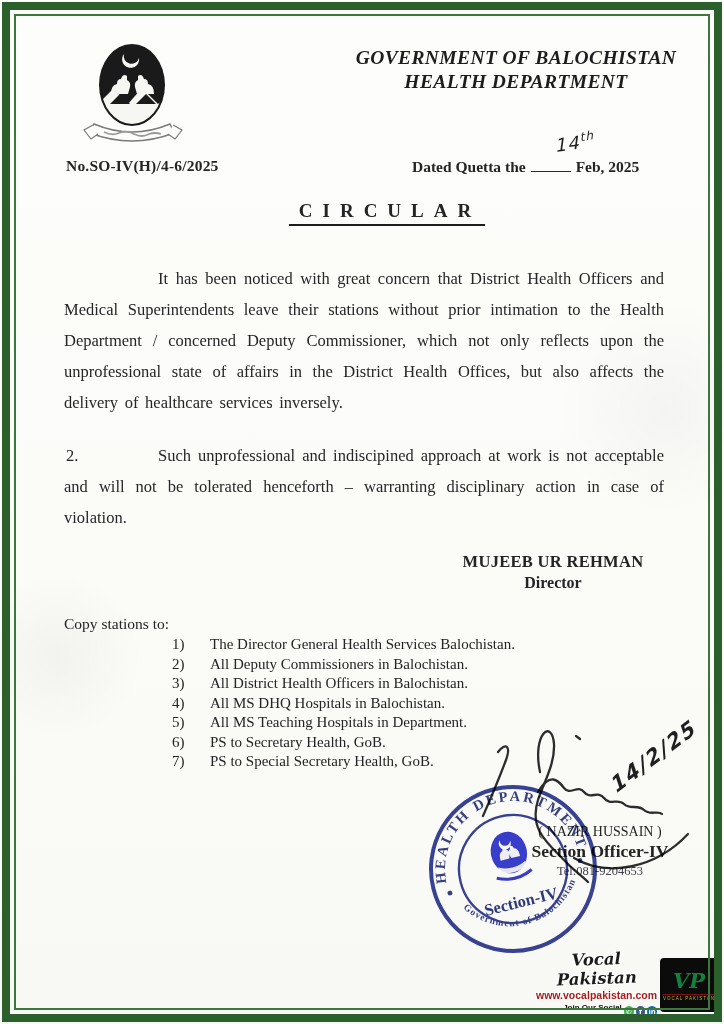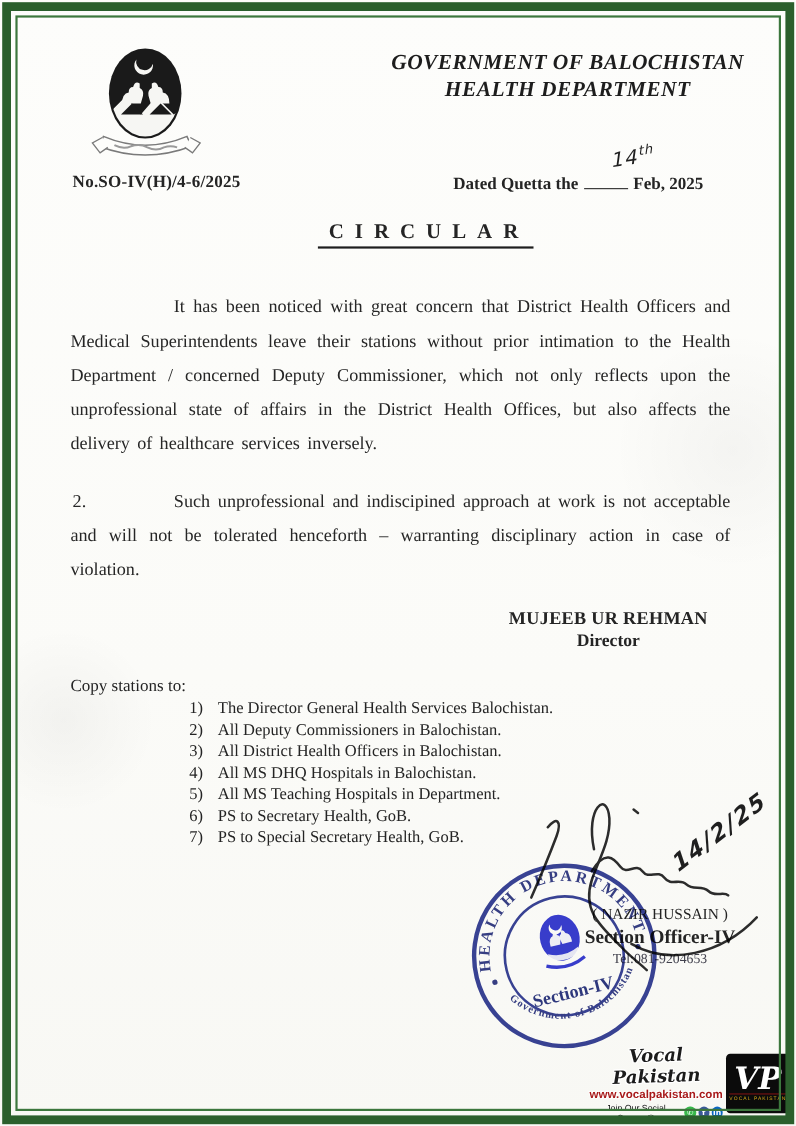--- a/index.html
+++ b/index.html
@@ -38,50 +38,50 @@
   .para-num{position:absolute;left:2px;top:0;text-indent:0;font-size:16.5px;}
 
   .signatory{left:448px;top:552px;width:210px;text-align:center;}
   .signatory .nm{font-weight:bold;font-size:16.5px;letter-spacing:.3px;}
   .signatory .ds{font-weight:bold;font-size:16px;margin-top:2px;}
 
   .copy-label{left:64px;top:615px;font-size:15.5px;}
   .copy-list{left:172px;top:635px;font-size:15px;line-height:19.5px;}
   .copy-row{white-space:nowrap;}
   .copy-num{display:inline-block;width:22px;}
-  .copy-txt{margin-left:4px;}
+  .copy-txt{margin-left:16px;}
 
   .sig-svg{left:452px;top:706px;width:256px;height:185px;z-index:7;mix-blend-mode:multiply;}
   .hw-date{left:603px;top:744px;font-size:21px;font-weight:600;transform:rotate(-37deg) skewX(-8deg);z-index:7;letter-spacing:2px;}
 
   .officer{left:486px;top:824px;width:228px;text-align:center;z-index:3;}
   .officer .nm{font-weight:normal;font-size:14px;white-space:nowrap;}
   .officer .ds{font-weight:bold;font-size:17.5px;margin-top:1px;}
   .officer .ph{font-size:12.5px;margin-top:2px;color:#41414d;}
 
   .stamp{left:424px;top:780px;width:178px;height:178px;transform:rotate(-14deg);z-index:5;mix-blend-mode:multiply;opacity:.93;}
 
   
   .wm{left:536px;top:952px;width:182px;height:66px;display:flex;align-items:center;z-index:12;}
   .wm-left{flex:1;text-align:center;}
   .wm-brand{font-family:"DejaVu Serif",serif;font-style:italic;font-weight:bold;font-size:16.5px;color:#1c1c1c;transform:rotate(-2deg);
     text-shadow:0 0 2px #fff,1px 1px 0 #fff,-1px -1px 0 #fff,1px -1px 0 #fff,-1px 1px 0 #fff;}
   .wm-url{font-family:"Liberation Sans",sans-serif;font-weight:bold;font-size:10.5px;color:#a81b1b;margin-top:1px;
     text-shadow:0 0 1px #fff,1px 1px 0 #fff,-1px -1px 0 #fff;}
   .wm-social{display:flex;align-items:center;justify-content:center;gap:2px;margin-top:2px;}
-  .wm-social-txt{font-family:"Liberation Sans",sans-serif;font-weight:normal;font-size:8px;color:#111;
-    text-shadow:0 0 1px #fff;}
+  .wm-social-txt{font-family:"Liberation Sans",sans-serif;font-weight:bold;font-size:8px;color:#111;
+    text-shadow:0 0 1px #fff;text-align:right;}
   .dot{width:11px;height:11px;border-radius:50%;color:#fff;font-family:"DejaVu Sans",sans-serif;font-size:7px;font-weight:bold;
     display:flex;align-items:center;justify-content:center;}
   .dot.wa{background:#38b84a;}
   .dot.fb{background:#3b5998;}
   .dot.li{background:#0a66c2;}
   .wm-box{width:58px;height:54px;background:#0b0b0b;border-radius:4px;margin-left:3px;
     display:flex;flex-direction:column;align-items:center;justify-content:center;}
-  .wm-vp{font-family:"DejaVu Serif",serif;font-style:italic;font-weight:bold;font-size:28px;color:#ffffff;line-height:22px;}
+  .wm-vp{font-family:"DejaVu Serif",serif;font-style:italic;font-weight:bold;font-size:21px;color:#15803d;line-height:22px;}
   .wm-cap{font-family:"Liberation Sans",sans-serif;font-size:4.5px;color:#d8a919;letter-spacing:1px;margin-top:2px;border-top:1px solid #7a1212;padding-top:1px;}
 </style>
 </head>
 <body>
 
 <div class="page">
   <div class="frame-outer"></div>
   <div class="frame-inner"></div>
 
   <svg class="abs crest" viewBox="0 0 106 112">

